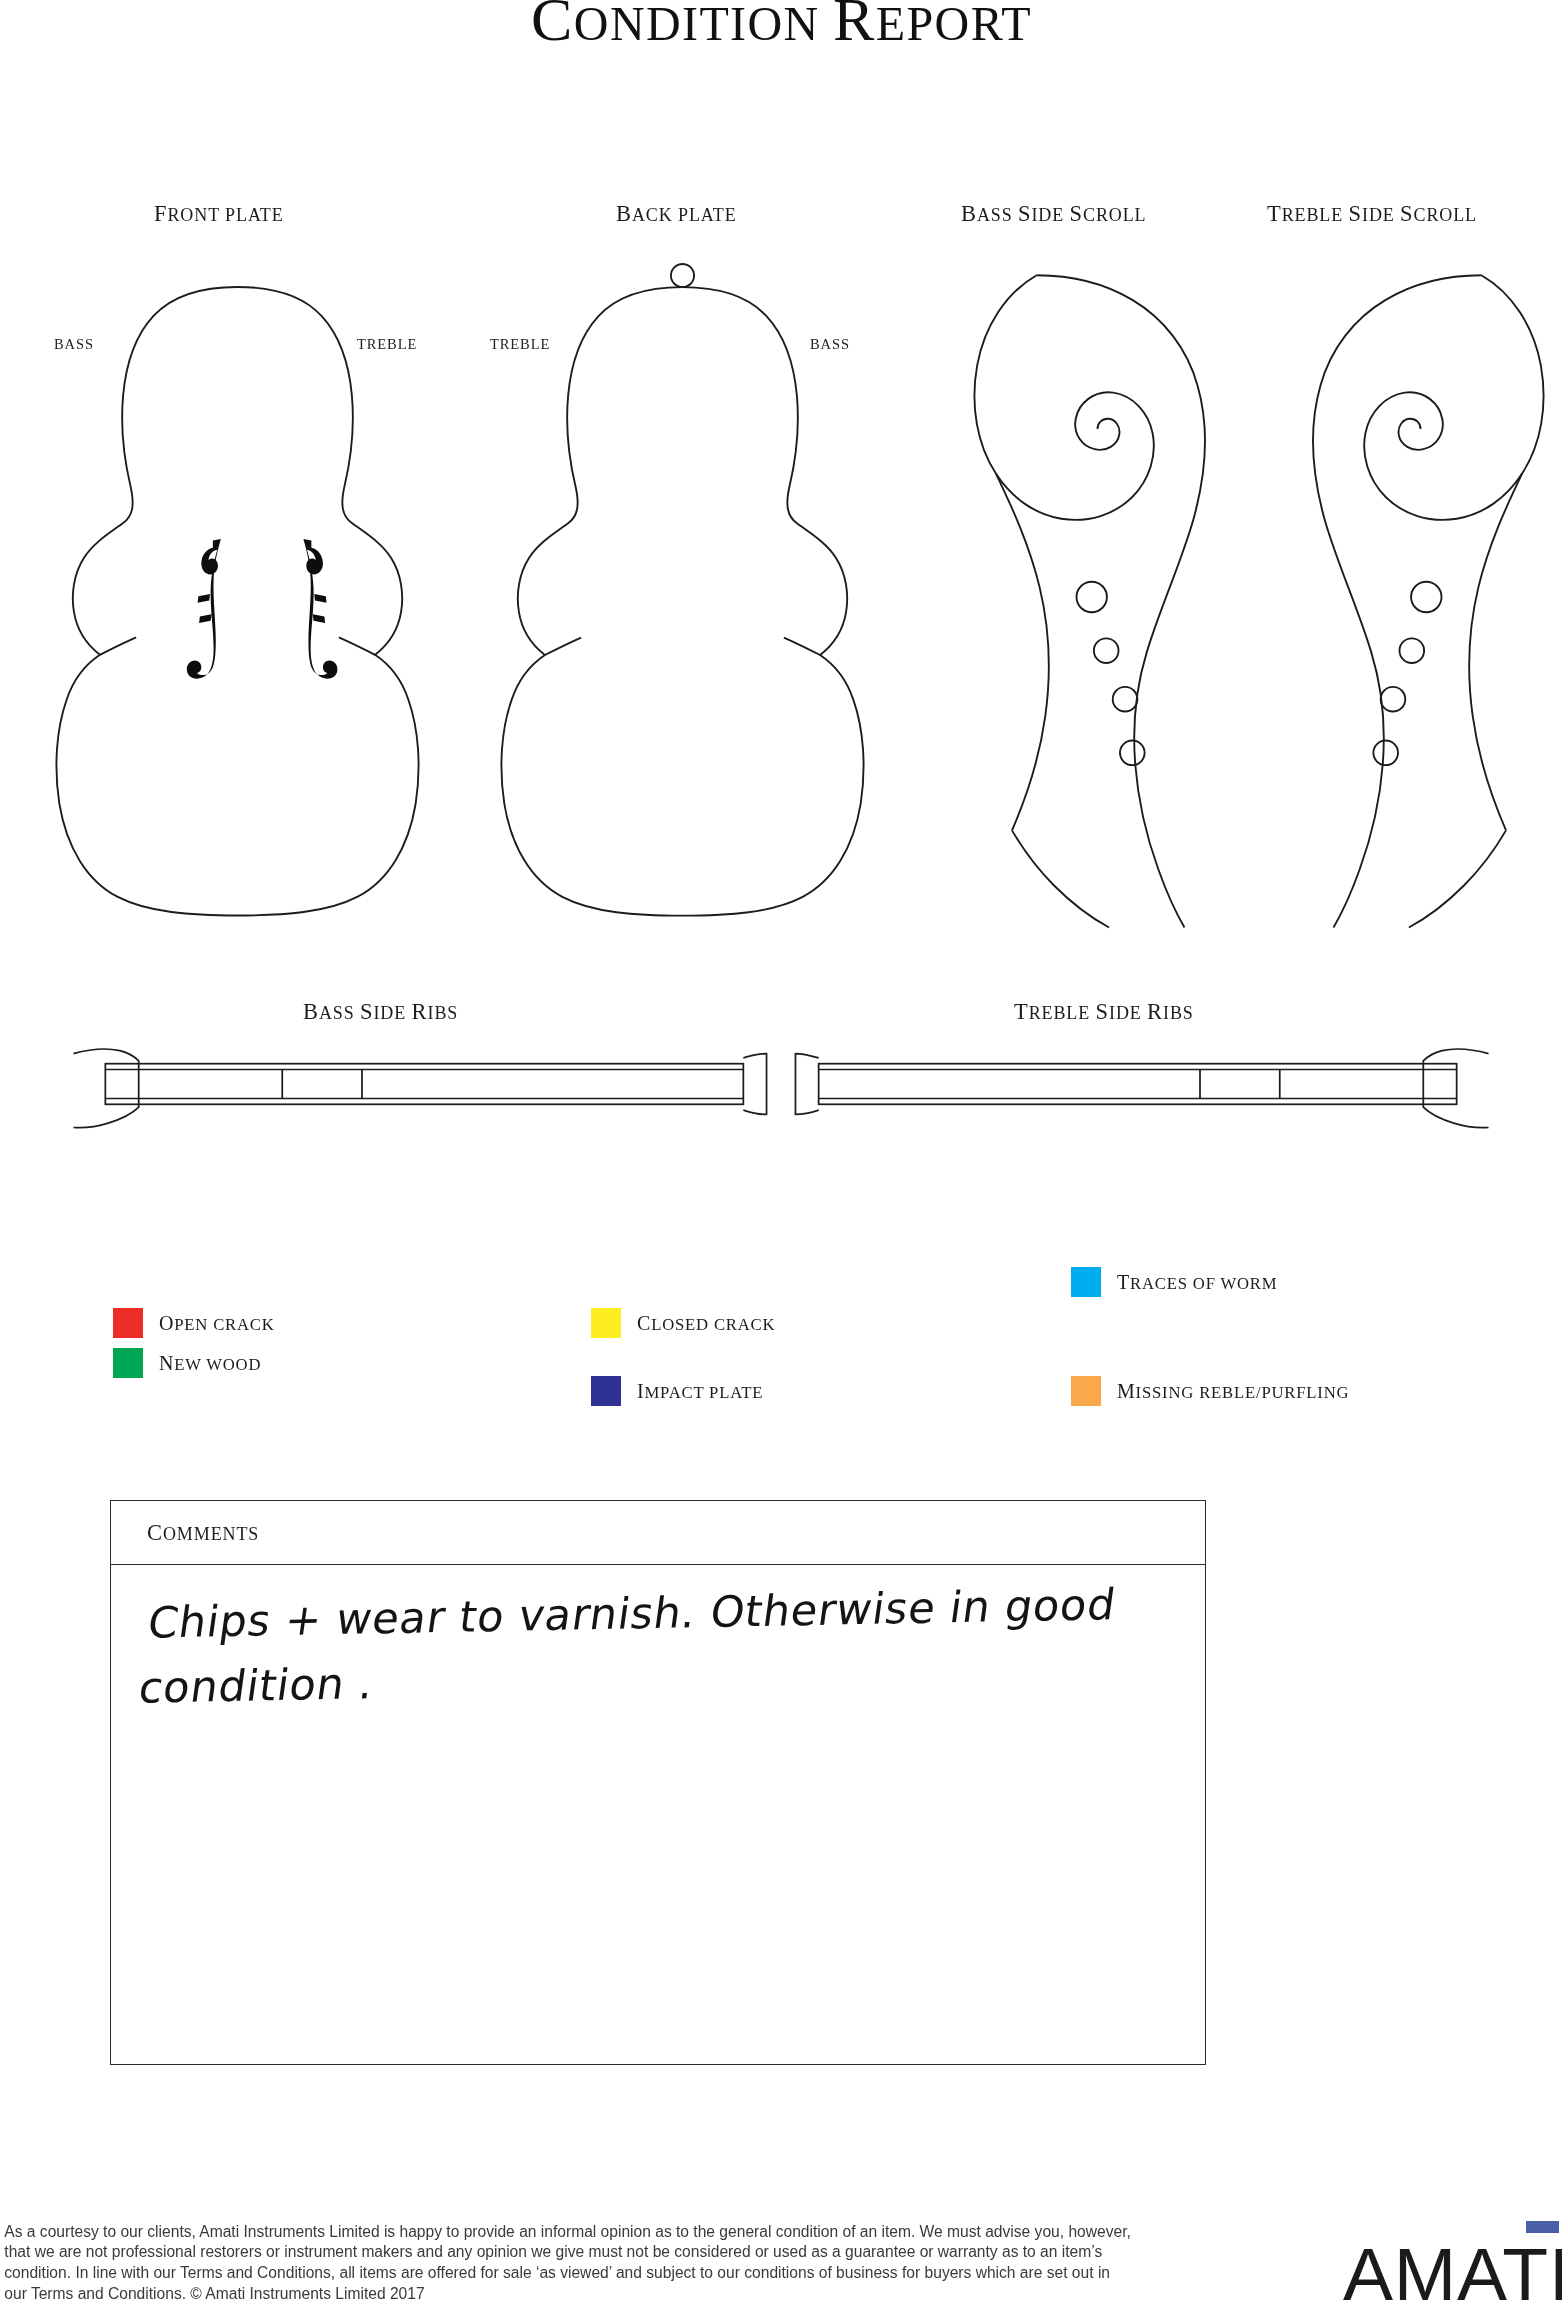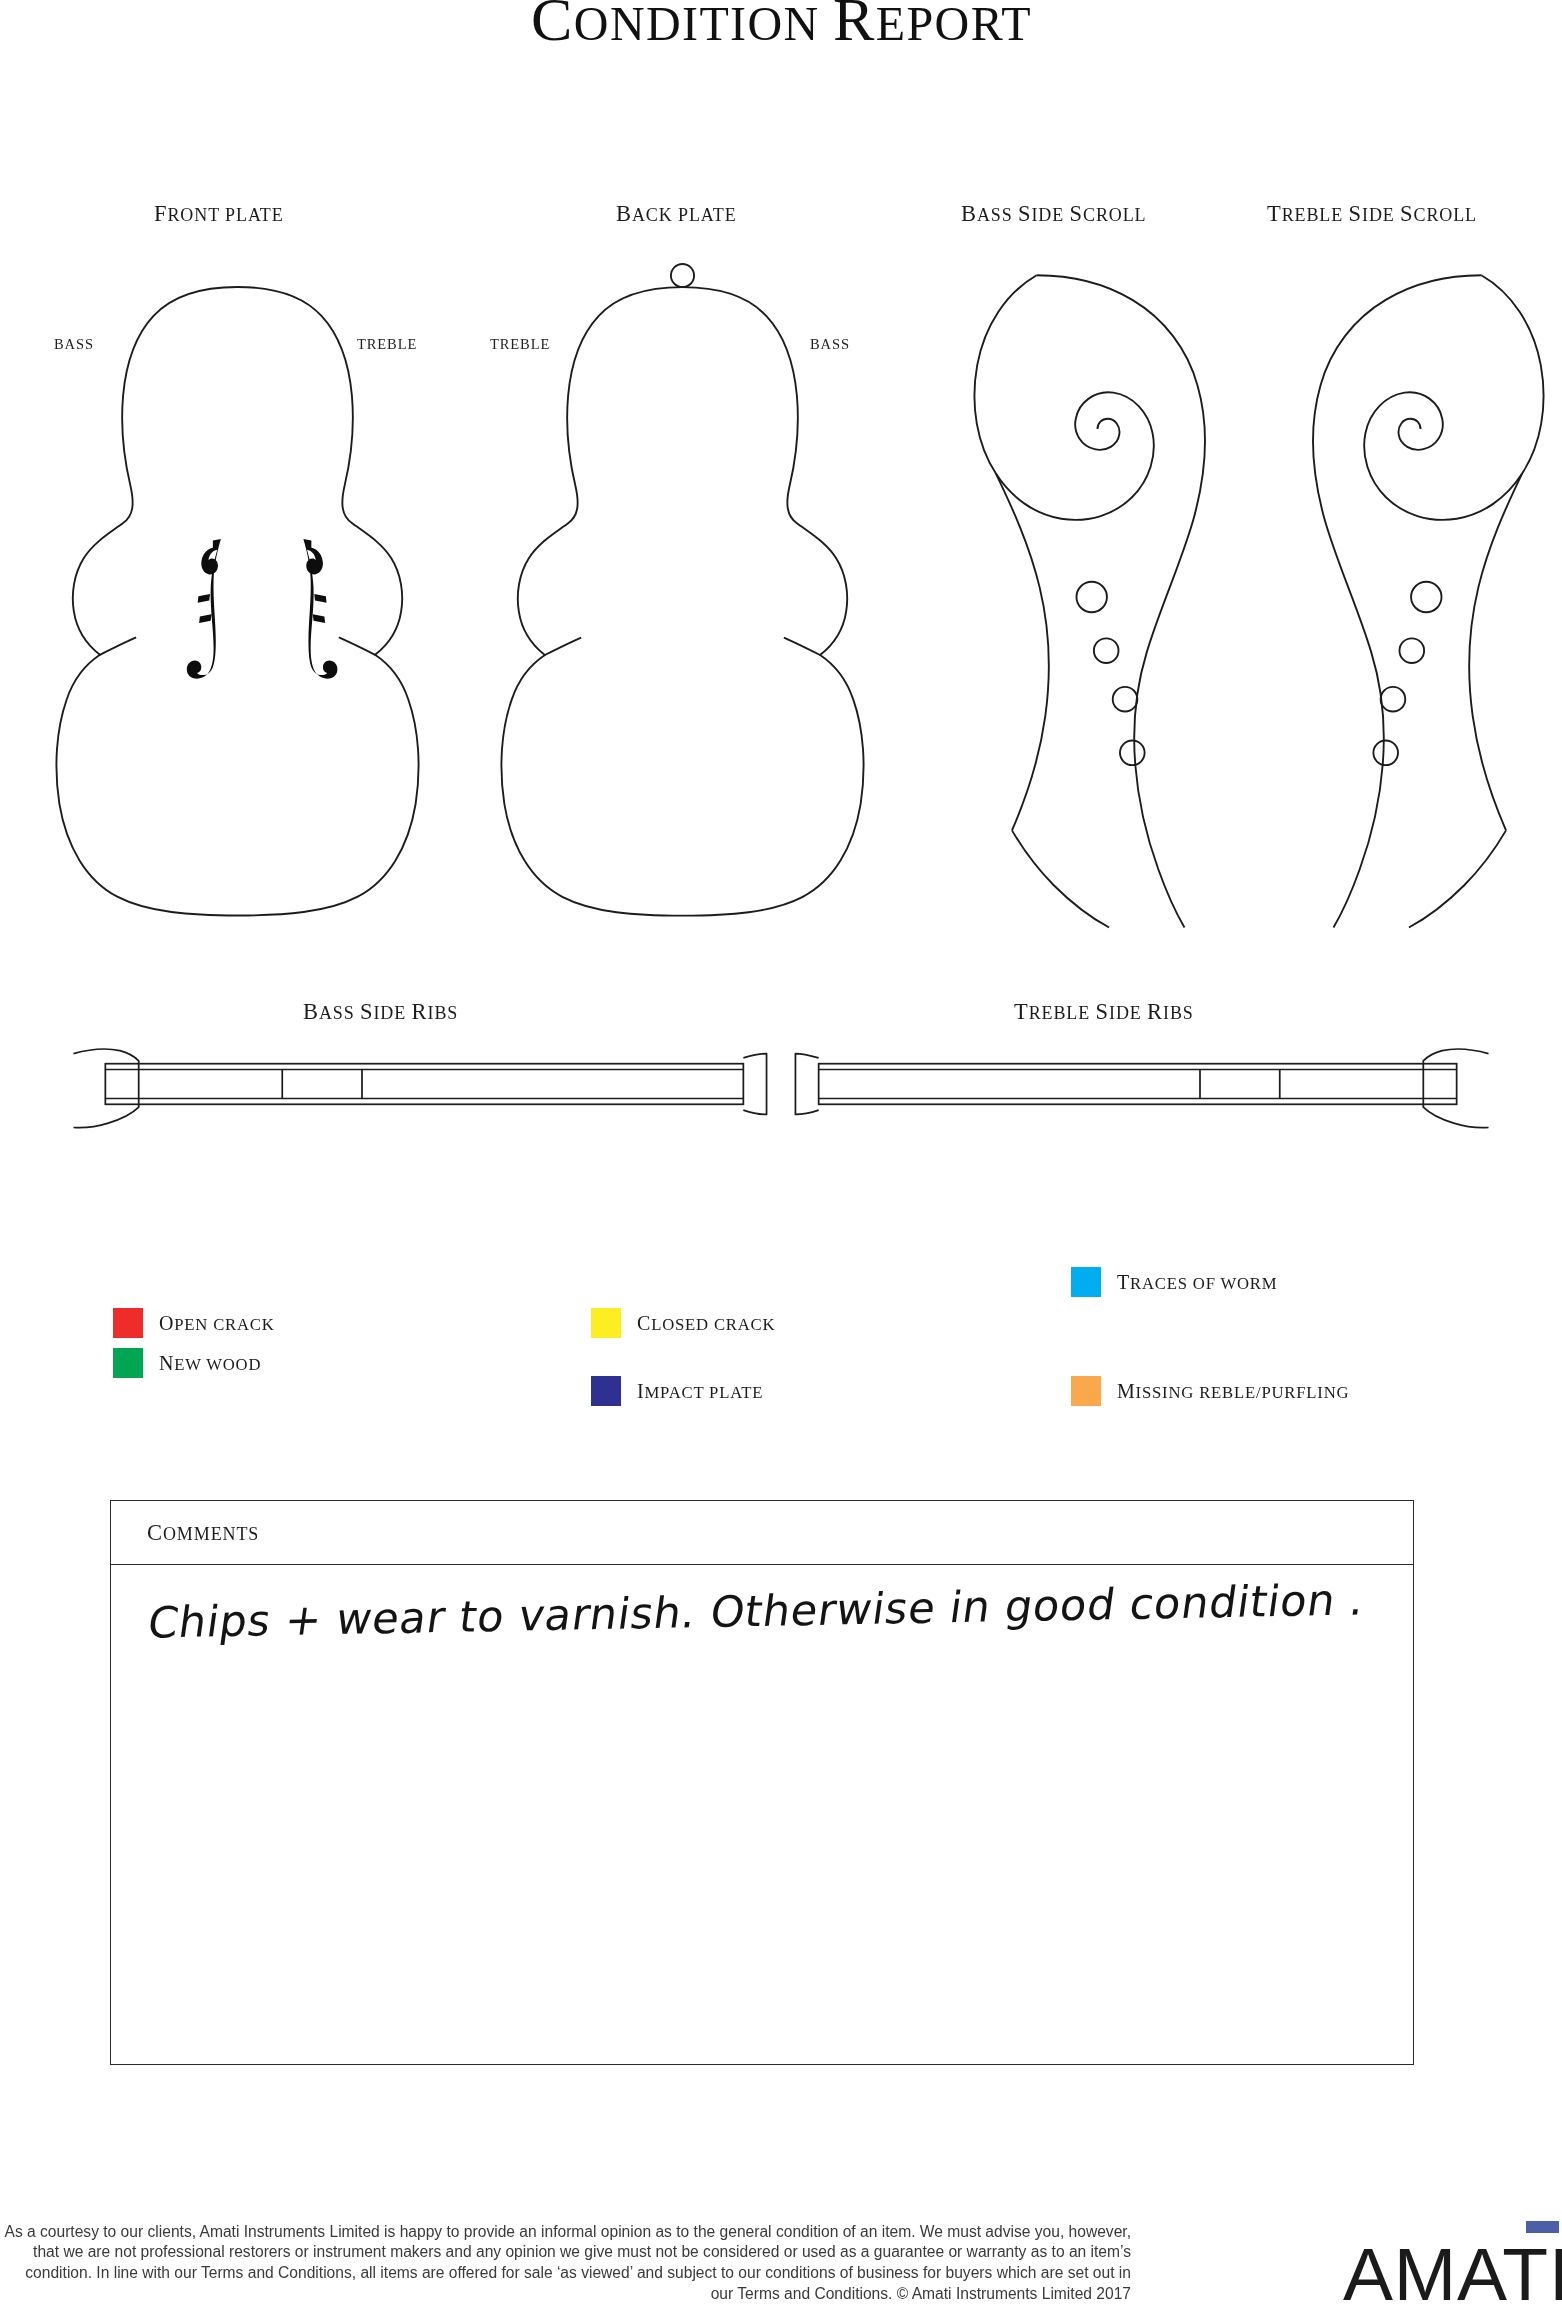--- a/index.html
+++ b/index.html
@@ -71,21 +71,21 @@
     letter-spacing: 0.8px;
     color: #1c1c1c;
     white-space: nowrap;
   }
   .key-label .sc { font-size: 16.7px; }
   
   .comments-box {
     position: absolute;
     left: 110px;
     top: 1500px;
-    width: 1304px;
+    width: 1096px;
     height: 565px;
     border: 1.4px solid #2b2b2b;
     box-sizing: border-box;
   }
   .comments-header {
     height: 64px;
     border-bottom: 1.4px solid #2b2b2b;
     box-sizing: border-box;
     display: flex;
     align-items: center;
@@ -122,21 +122,20 @@
     position: absolute;
     left: 0;
     bottom: 14.5px;
     width: 1131px;
     padding-left: 4.3px;
     box-sizing: border-box;
     font-family: "Liberation Sans", sans-serif;
     font-size: 15.6px;
     line-height: 1.33;
     color: #3a3a3a;
-    text-align: right;
   }
   .logo {
     position: absolute;
     right: -7.2px;
     bottom: 7.2px;
     font-family: "Liberation Sans", sans-serif;
     font-size: 75px;
     letter-spacing: 0.7px;
     color: #1b1b1b;
     line-height: 1;

